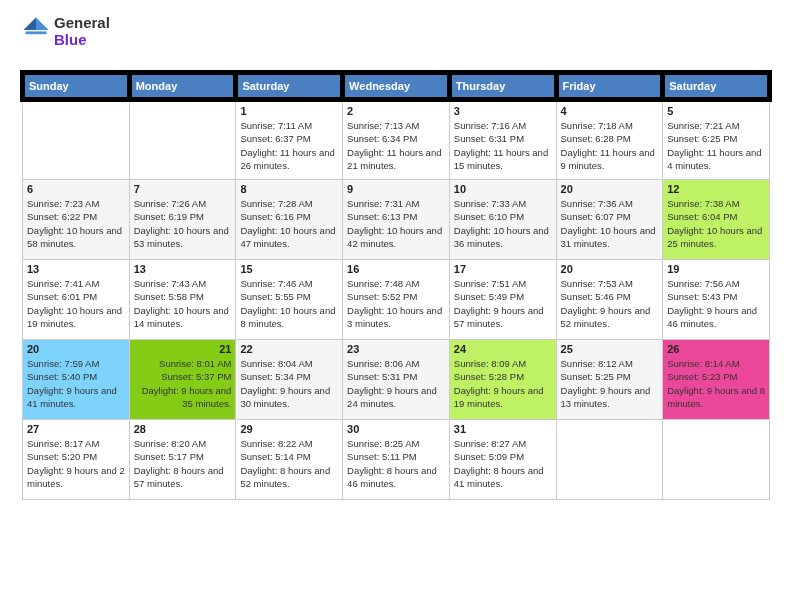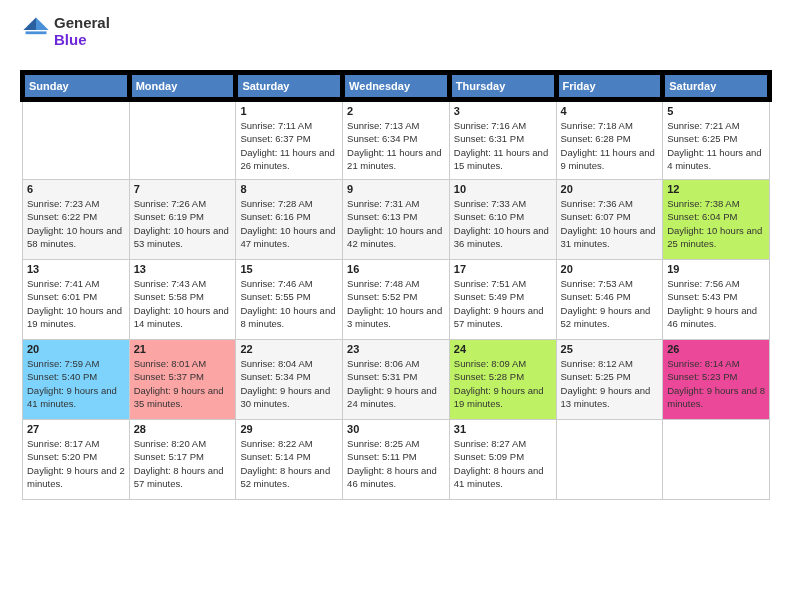--- a/index.html
+++ b/index.html
@@ -204,21 +204,21 @@
           <td>
             <span class="day-num">19</span>
             <div class="day-info">Sunrise: 7:56 AM<br>Sunset: 5:43 PM<br>Daylight: 9 hours and 46 minutes.</div>
           </td>
         </tr>
         <tr>
           <td style="background: #7dd3fc;">
             <span class="day-num">20</span>
             <div class="day-info">Sunrise: 7:59 AM<br>Sunset: 5:40 PM<br>Daylight: 9 hours and 41 minutes.</div>
           </td>
-          <td style="background: #fca5a5;">
+          <td style="background: #84cc16; text-align: right;">
             <span class="day-num">21</span>
             <div class="day-info">Sunrise: 8:01 AM<br>Sunset: 5:37 PM<br>Daylight: 9 hours and 35 minutes.</div>
           </td>
           <td style="background: rgb(245, 245, 245);">
             <span class="day-num">22</span>
             <div class="day-info">Sunrise: 8:04 AM<br>Sunset: 5:34 PM<br>Daylight: 9 hours and 30 minutes.</div>
           </td>
           <td style="background: rgb(245, 245, 245);">
             <span class="day-num">23</span>
             <div class="day-info">Sunrise: 8:06 AM<br>Sunset: 5:31 PM<br>Daylight: 9 hours and 24 minutes.</div>

